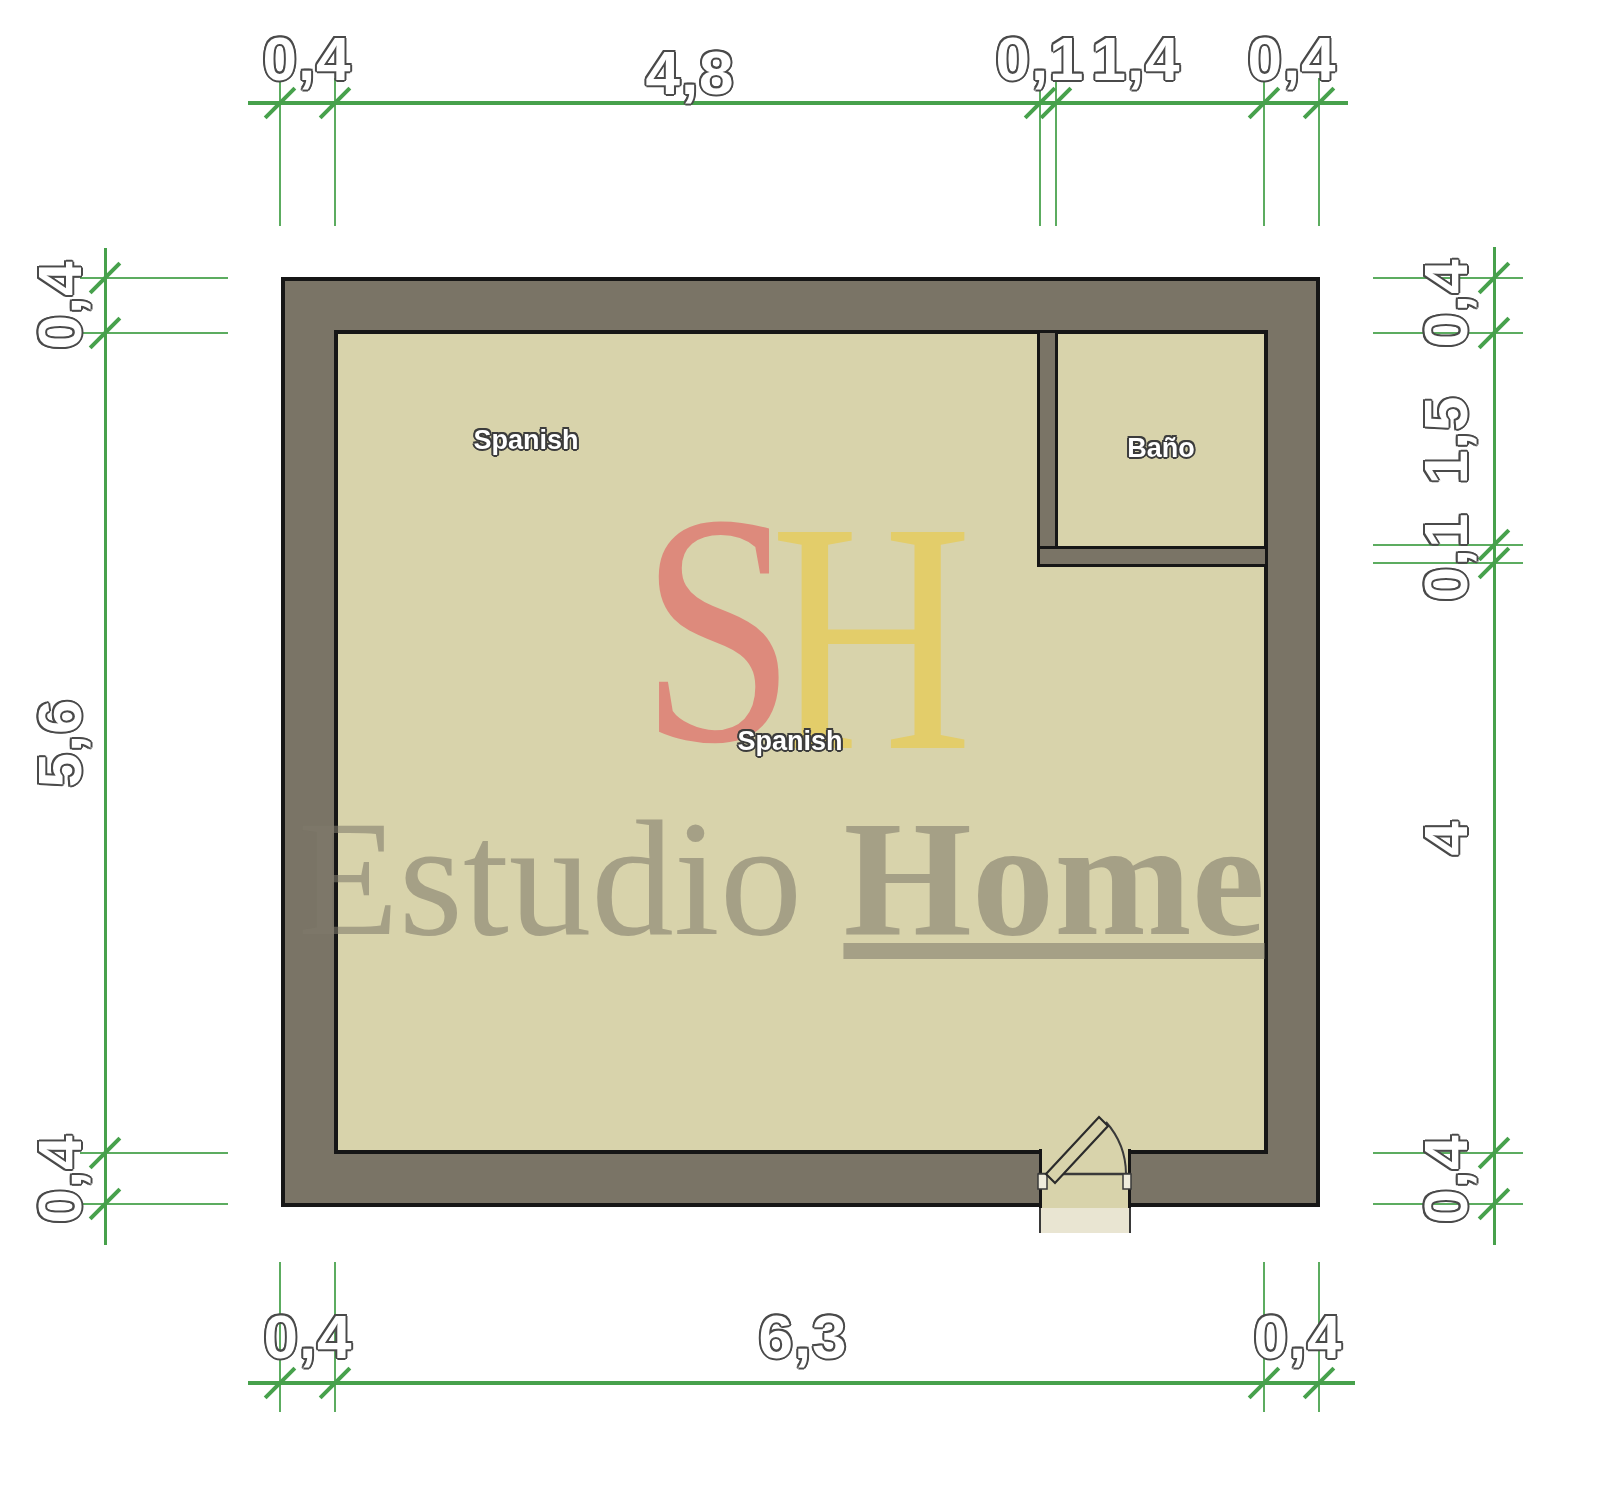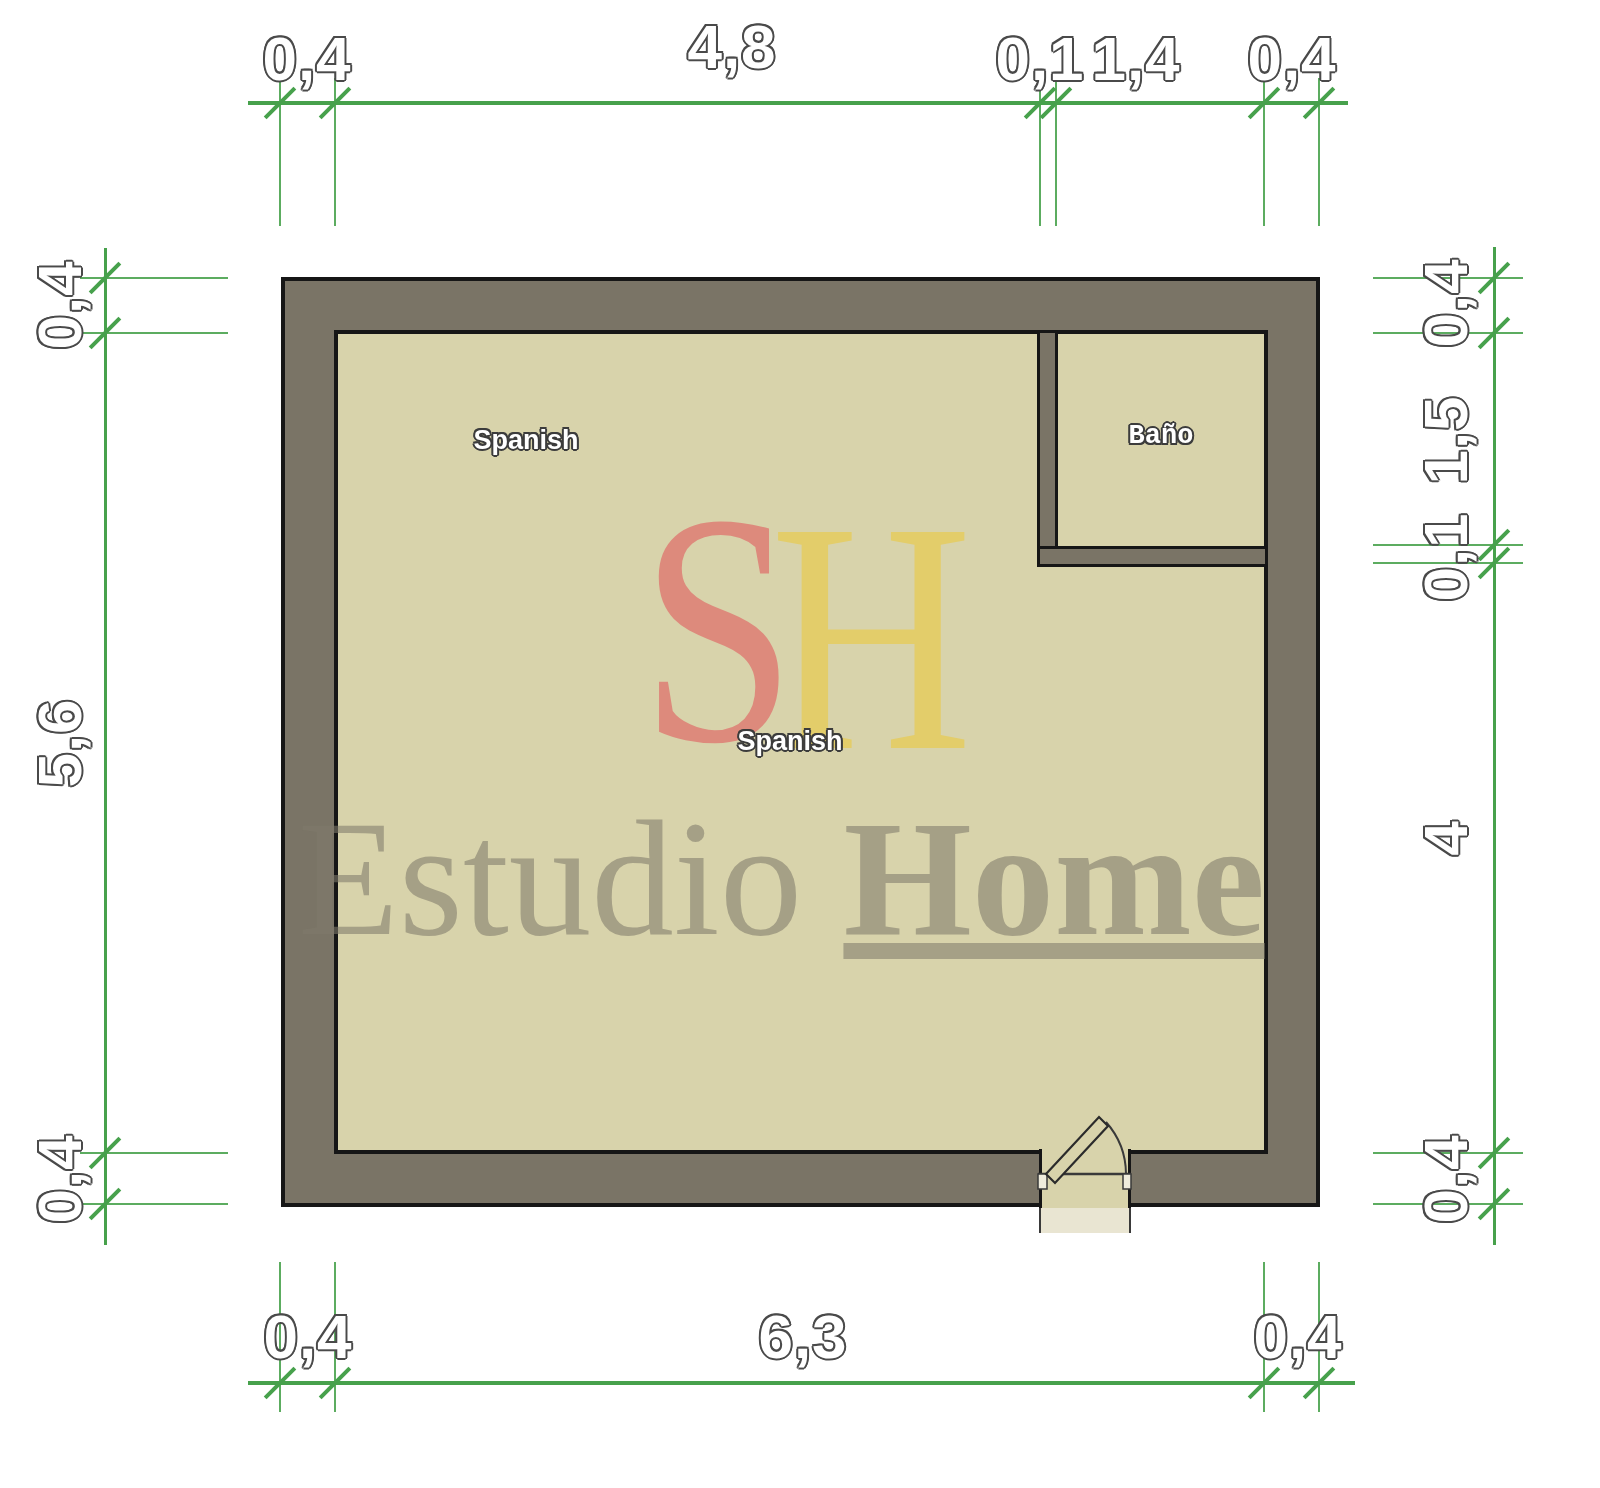--- a/index.html
+++ b/index.html
@@ -68,37 +68,37 @@
     <path d="M 76 22 A 79 79 0 0 1 96 74" fill="none" stroke="#3a3a3a" stroke-width="2"></path>
     <polygon points="16,74 69,17 78,26 25,83" fill="#d8d3ab" stroke="#2b2b2b" stroke-width="2.2"></polygon>
   </svg>
 
   <div class="logo-letter logo-s">S</div>
   <div class="logo-letter logo-h">H</div>
   <div class="brand"><span class="w1">Estudio</span> <span class="w2">Home</span></div>
 
   <div class="roomlabel" style="left:526px;top:440px;">Spanish</div>
   <div class="roomlabel" style="left:790px;top:741px;">Spanish</div>
-  <div class="roomlabel" style="left:1161px;top:436px;font-family:Liberation Mono, monospace;">Baño</div>
+  <div class="roomlabel" style="left:1161px;top:448px;">Baño</div>
 
   <div class="dimline" style="left:248px;top:101px;width:1100px;height:4px;"></div>
   <div class="ext-v" style="left:279px;top:78px;height:148px;"></div>
   <div class="ext-v" style="left:334px;top:78px;height:148px;"></div>
   <div class="ext-v" style="left:1039px;top:78px;height:148px;"></div>
   <div class="ext-v" style="left:1055px;top:78px;height:148px;"></div>
   <div class="ext-v" style="left:1263px;top:78px;height:148px;"></div>
   <div class="ext-v" style="left:1318px;top:78px;height:148px;"></div>
   <div class="tick" style="left:278px;top:82px;"></div>
   <div class="tick" style="left:333px;top:82px;"></div>
   <div class="tick" style="left:1038px;top:82px;"></div>
   <div class="tick" style="left:1054px;top:82px;"></div>
   <div class="tick" style="left:1262px;top:82px;"></div>
   <div class="tick" style="left:1317px;top:82px;"></div>
   <div class="dimlabel" style="left:307px;top:58px;">0,4</div>
-  <div class="dimlabel" style="left:690px;top:46px;margin-left:42px;">4,8</div>
+  <div class="dimlabel" style="left:690px;top:72px;">4,8</div>
   <div class="dimlabel" style="left:1040px;top:58px;">0,1</div>
   <div class="dimlabel" style="left:1136px;top:58px;">1,4</div>
   <div class="dimlabel" style="left:1292px;top:58px;">0,4</div>
 
   <div class="dimline" style="left:248px;top:1381px;width:1107px;height:4px;"></div>
   <div class="ext-v" style="left:279px;top:1262px;height:150px;"></div>
   <div class="ext-v" style="left:334px;top:1262px;height:150px;"></div>
   <div class="ext-v" style="left:1263px;top:1262px;height:150px;"></div>
   <div class="ext-v" style="left:1318px;top:1262px;height:150px;"></div>
   <div class="tick" style="left:278px;top:1362px;"></div>

